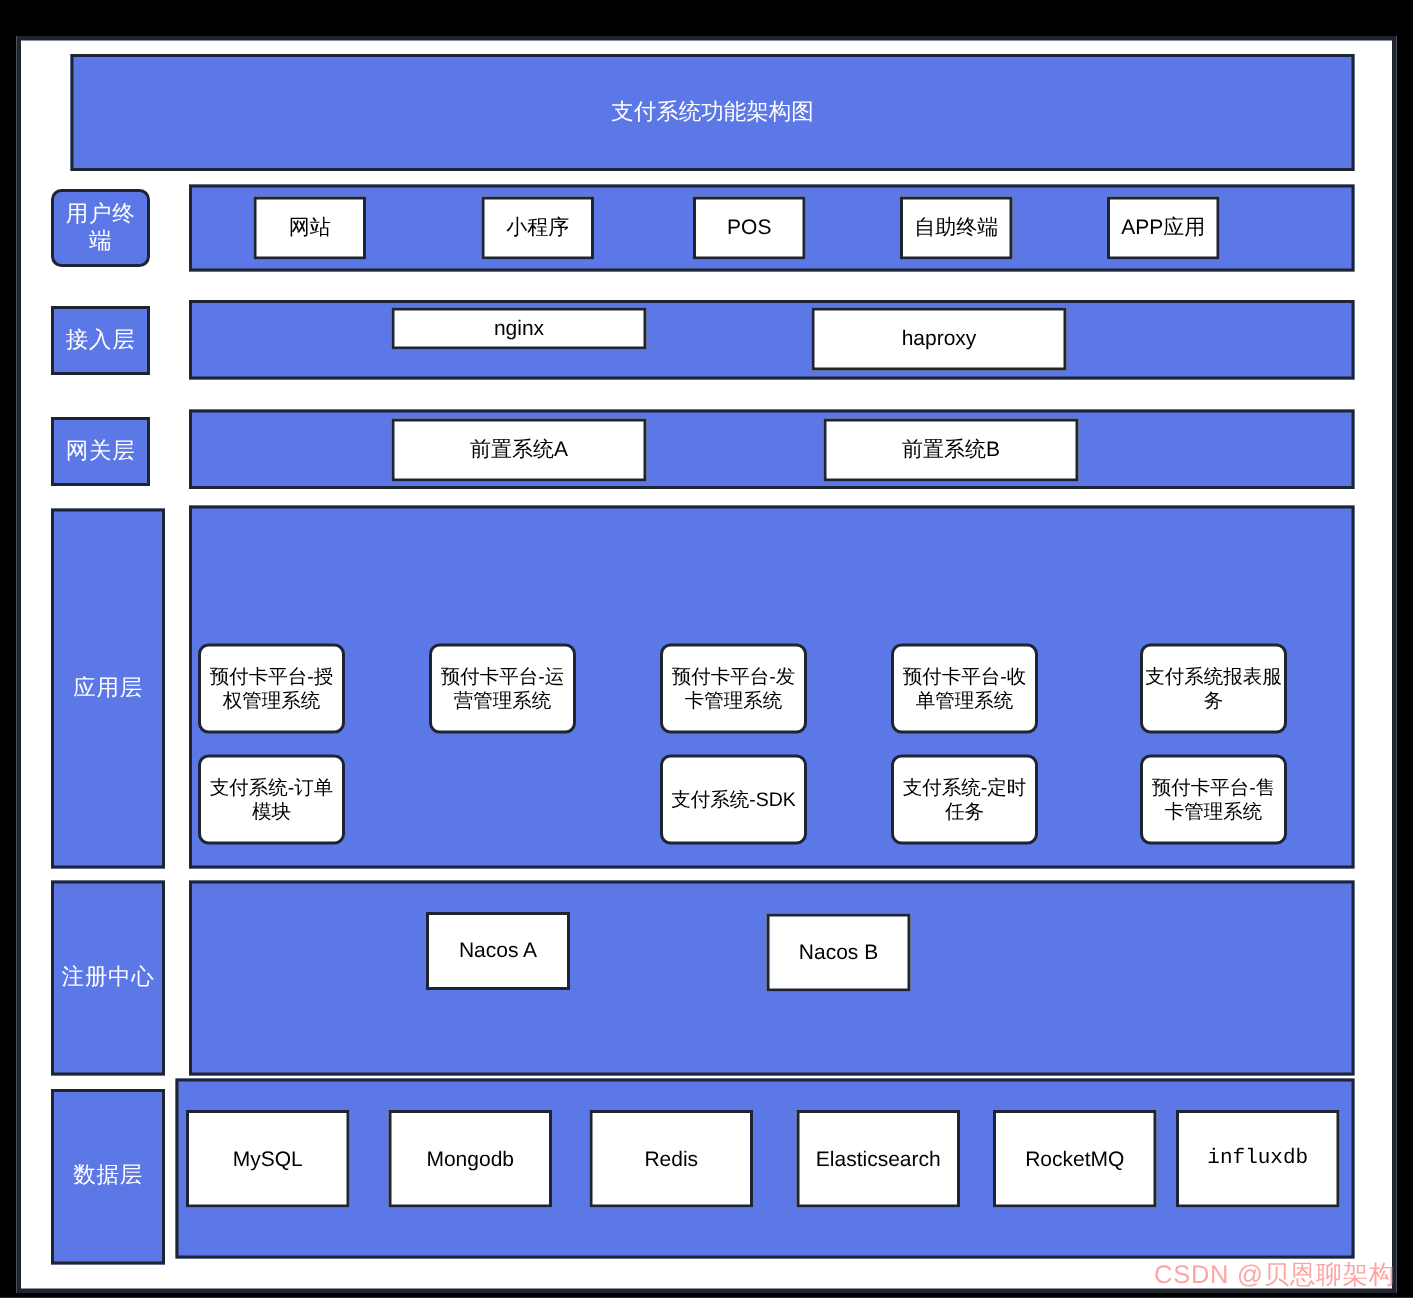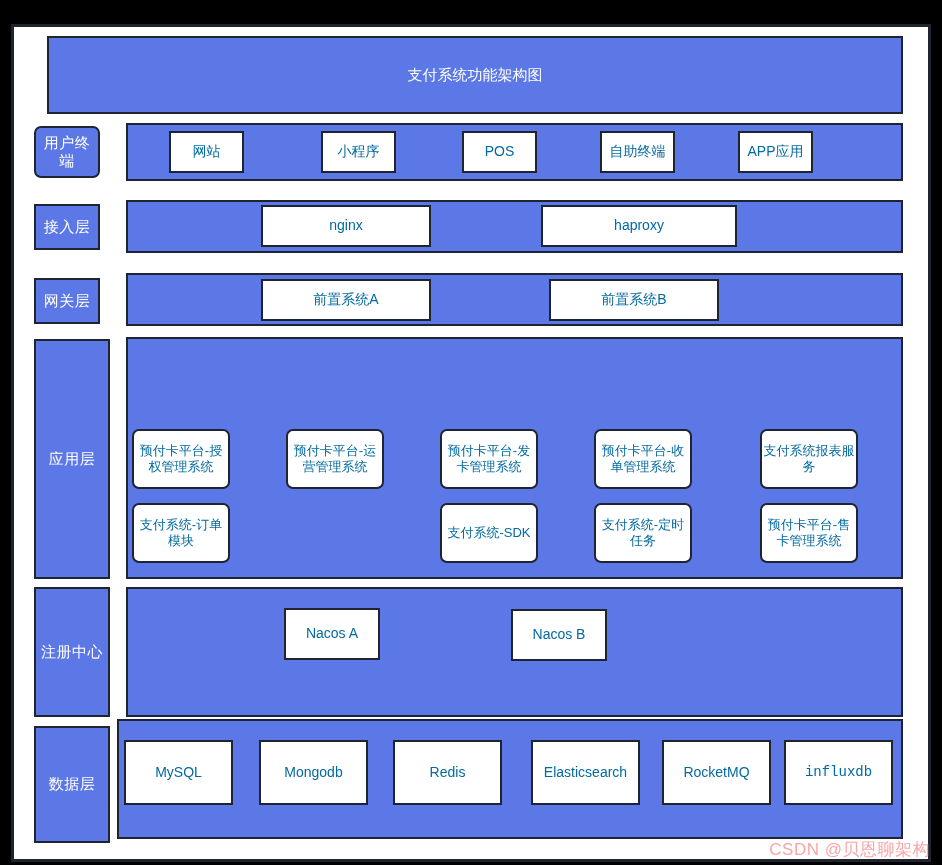--- a/index.html
+++ b/index.html
@@ -53,21 +53,21 @@
     color: #ffffff;
     font-size: 15px;
     letter-spacing: 0.5px;
     padding: 16px 4px;
   }
 
   .row-band { }
 
   .node {
     font-size: 14px;
-    color: #0369a1;
+    color: #000000;
   }
   .node.small {
     font-size: 13px;
   }
 
   #core-module {
     font-size: 15px;
   }
 
   #watermark {
@@ -106,24 +106,24 @@
       <span>自助终端</span>
     </div>
     <div class="bx white node" style="left:724px; top:104px; width:75px; height:42px;">
       <span>APP应用</span>
     </div>
 
     <div class="bx blue layer-label" style="left:20px; top:177px; width:66px; height:46px;">
       <span>接入层</span>
     </div>
     <div class="bx blue row-band" style="left:112px; top:173px; width:777px; height:53px;"></div>
-    <div class="bx white node" style="left:247px; top:178px; width:170px; height:42px;">
+    <div class="bx white node" style="left:247px; top:178px; width:170px; height:28px;">
       <span>nginx</span>
     </div>
-    <div class="bx white node" style="left:527px; top:178px; width:196px; height:42px;">
+    <div class="bx white node" style="left:527px; top:178px; width:170px; height:42px;">
       <span>haproxy</span>
     </div>
 
     <div class="bx blue layer-label" style="left:20px; top:251px; width:66px; height:46px;">
       <span>网关层</span>
     </div>
     <div class="bx blue row-band" style="left:112px; top:246px; width:777px; height:53px;"></div>
     <div class="bx white node" style="left:247px; top:252px; width:170px; height:42px;">
       <span>前置系统A</span>
     </div>

